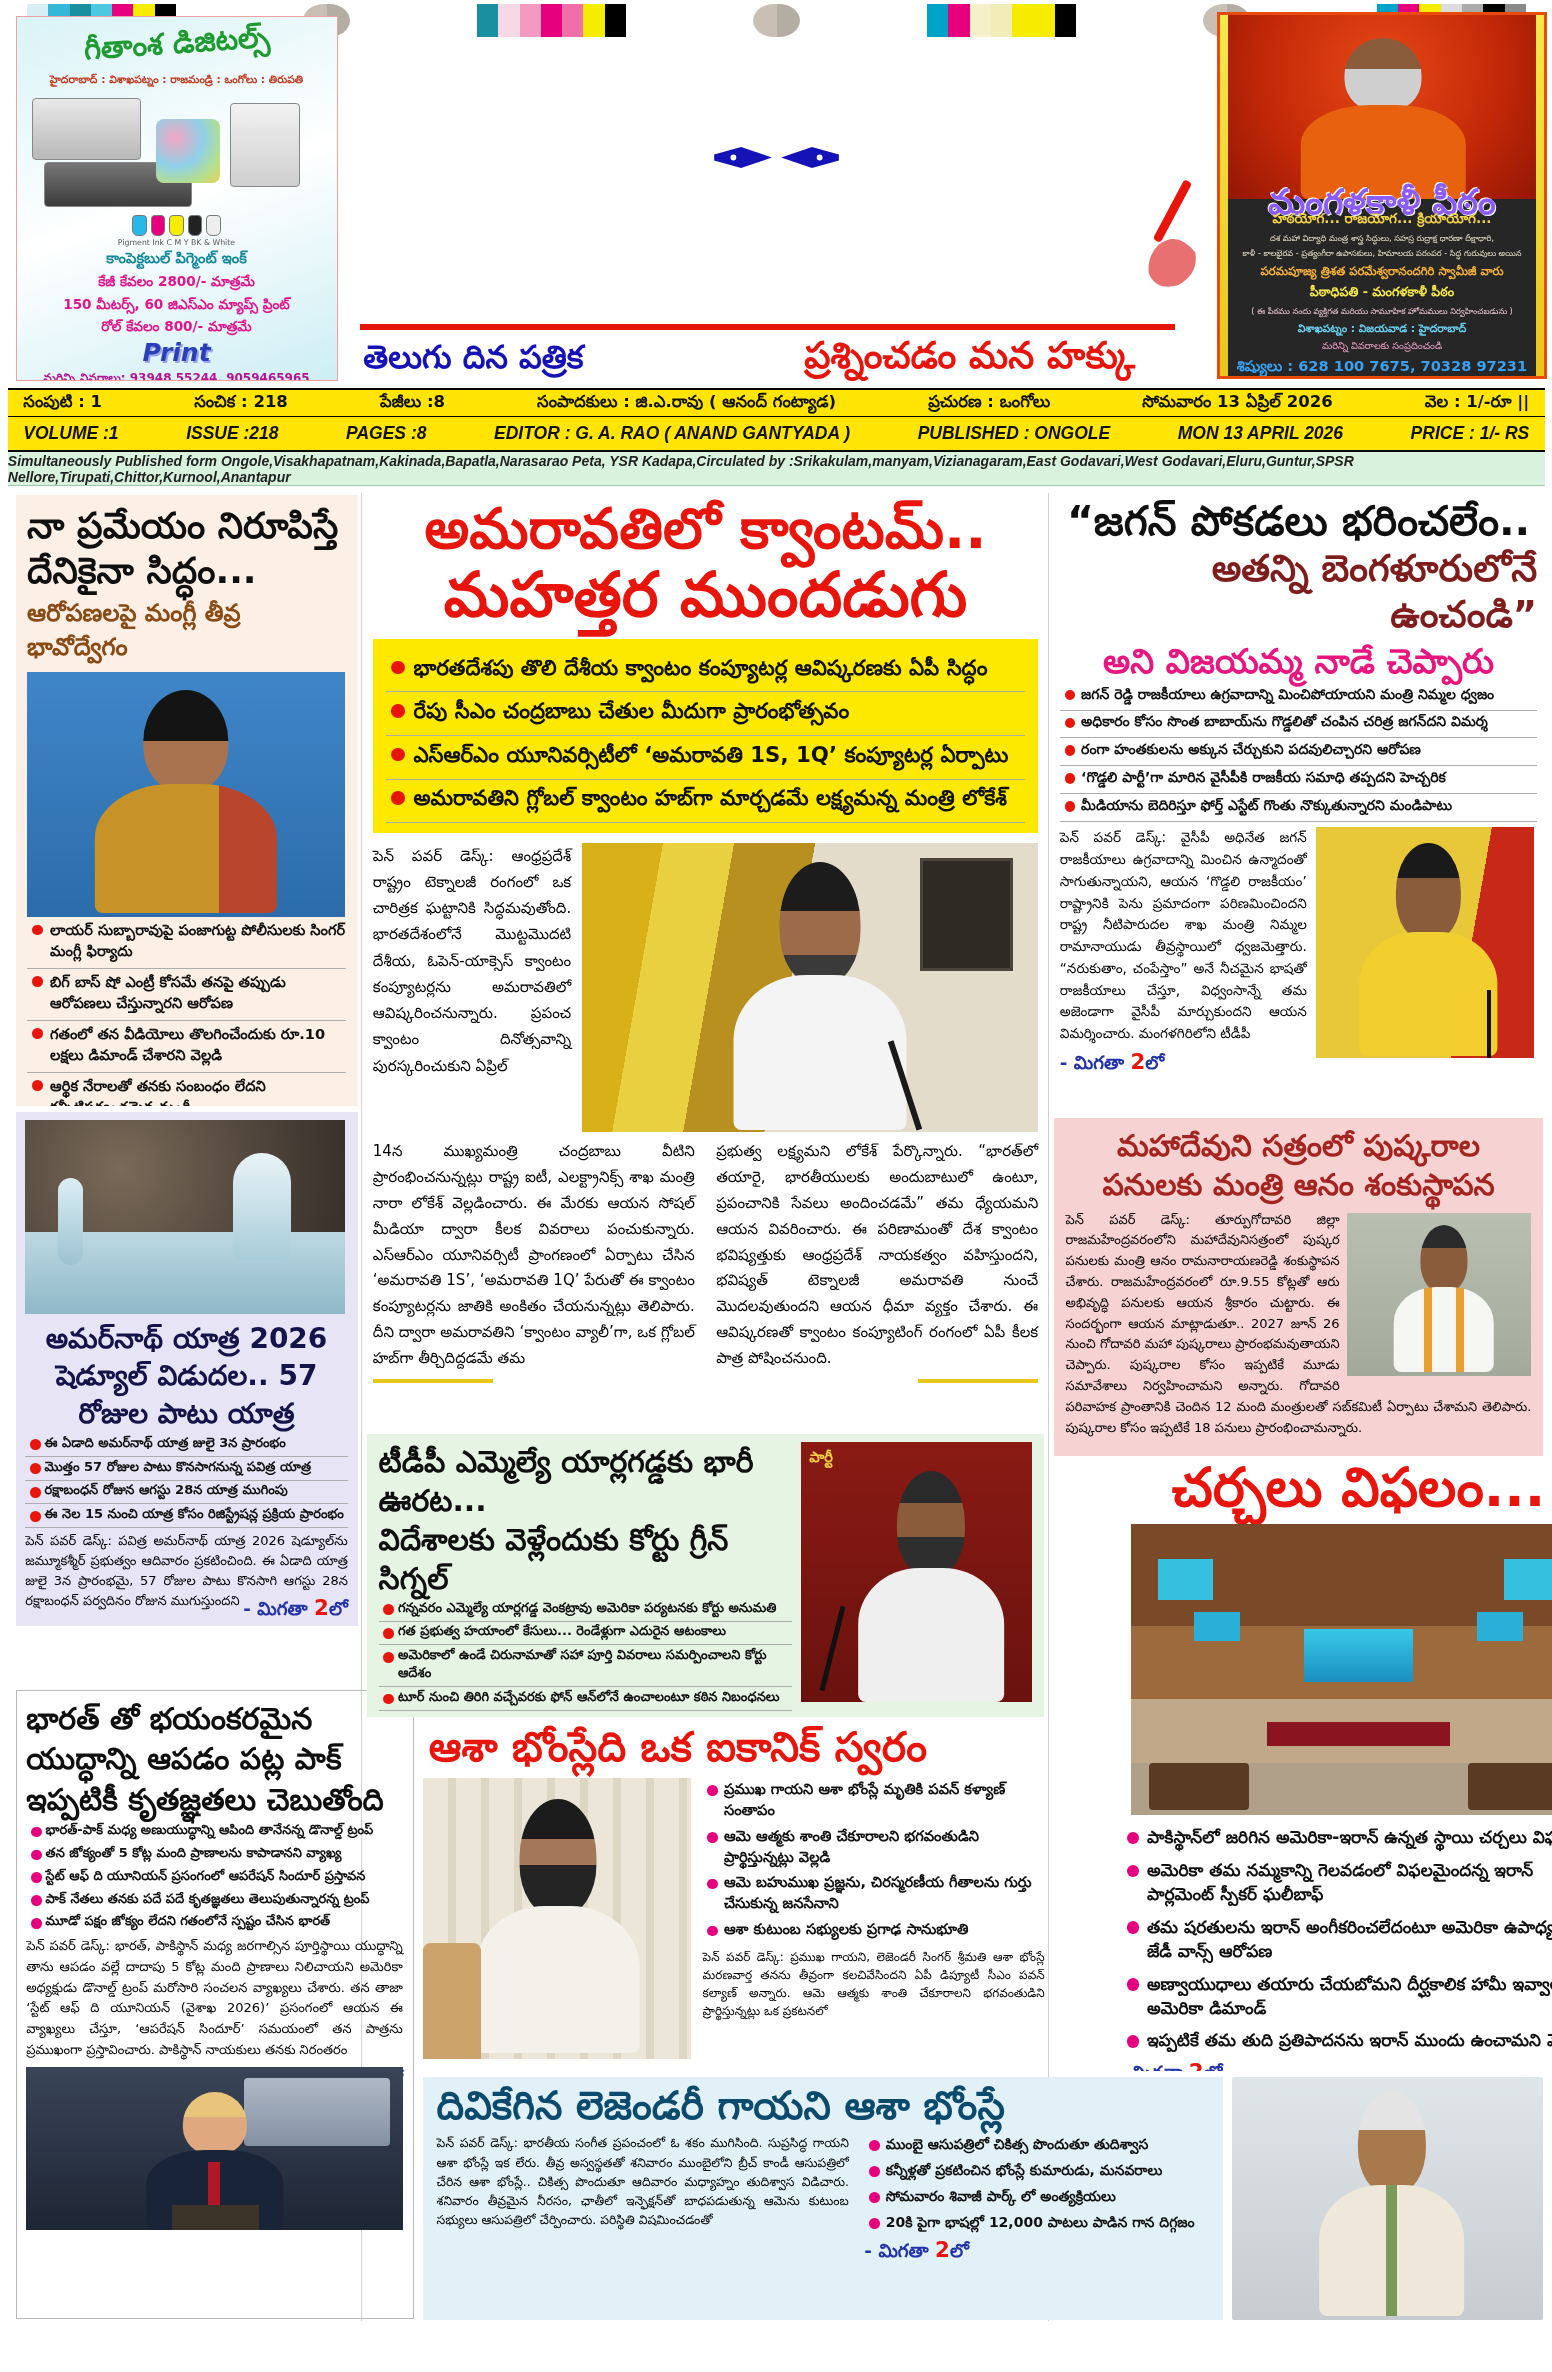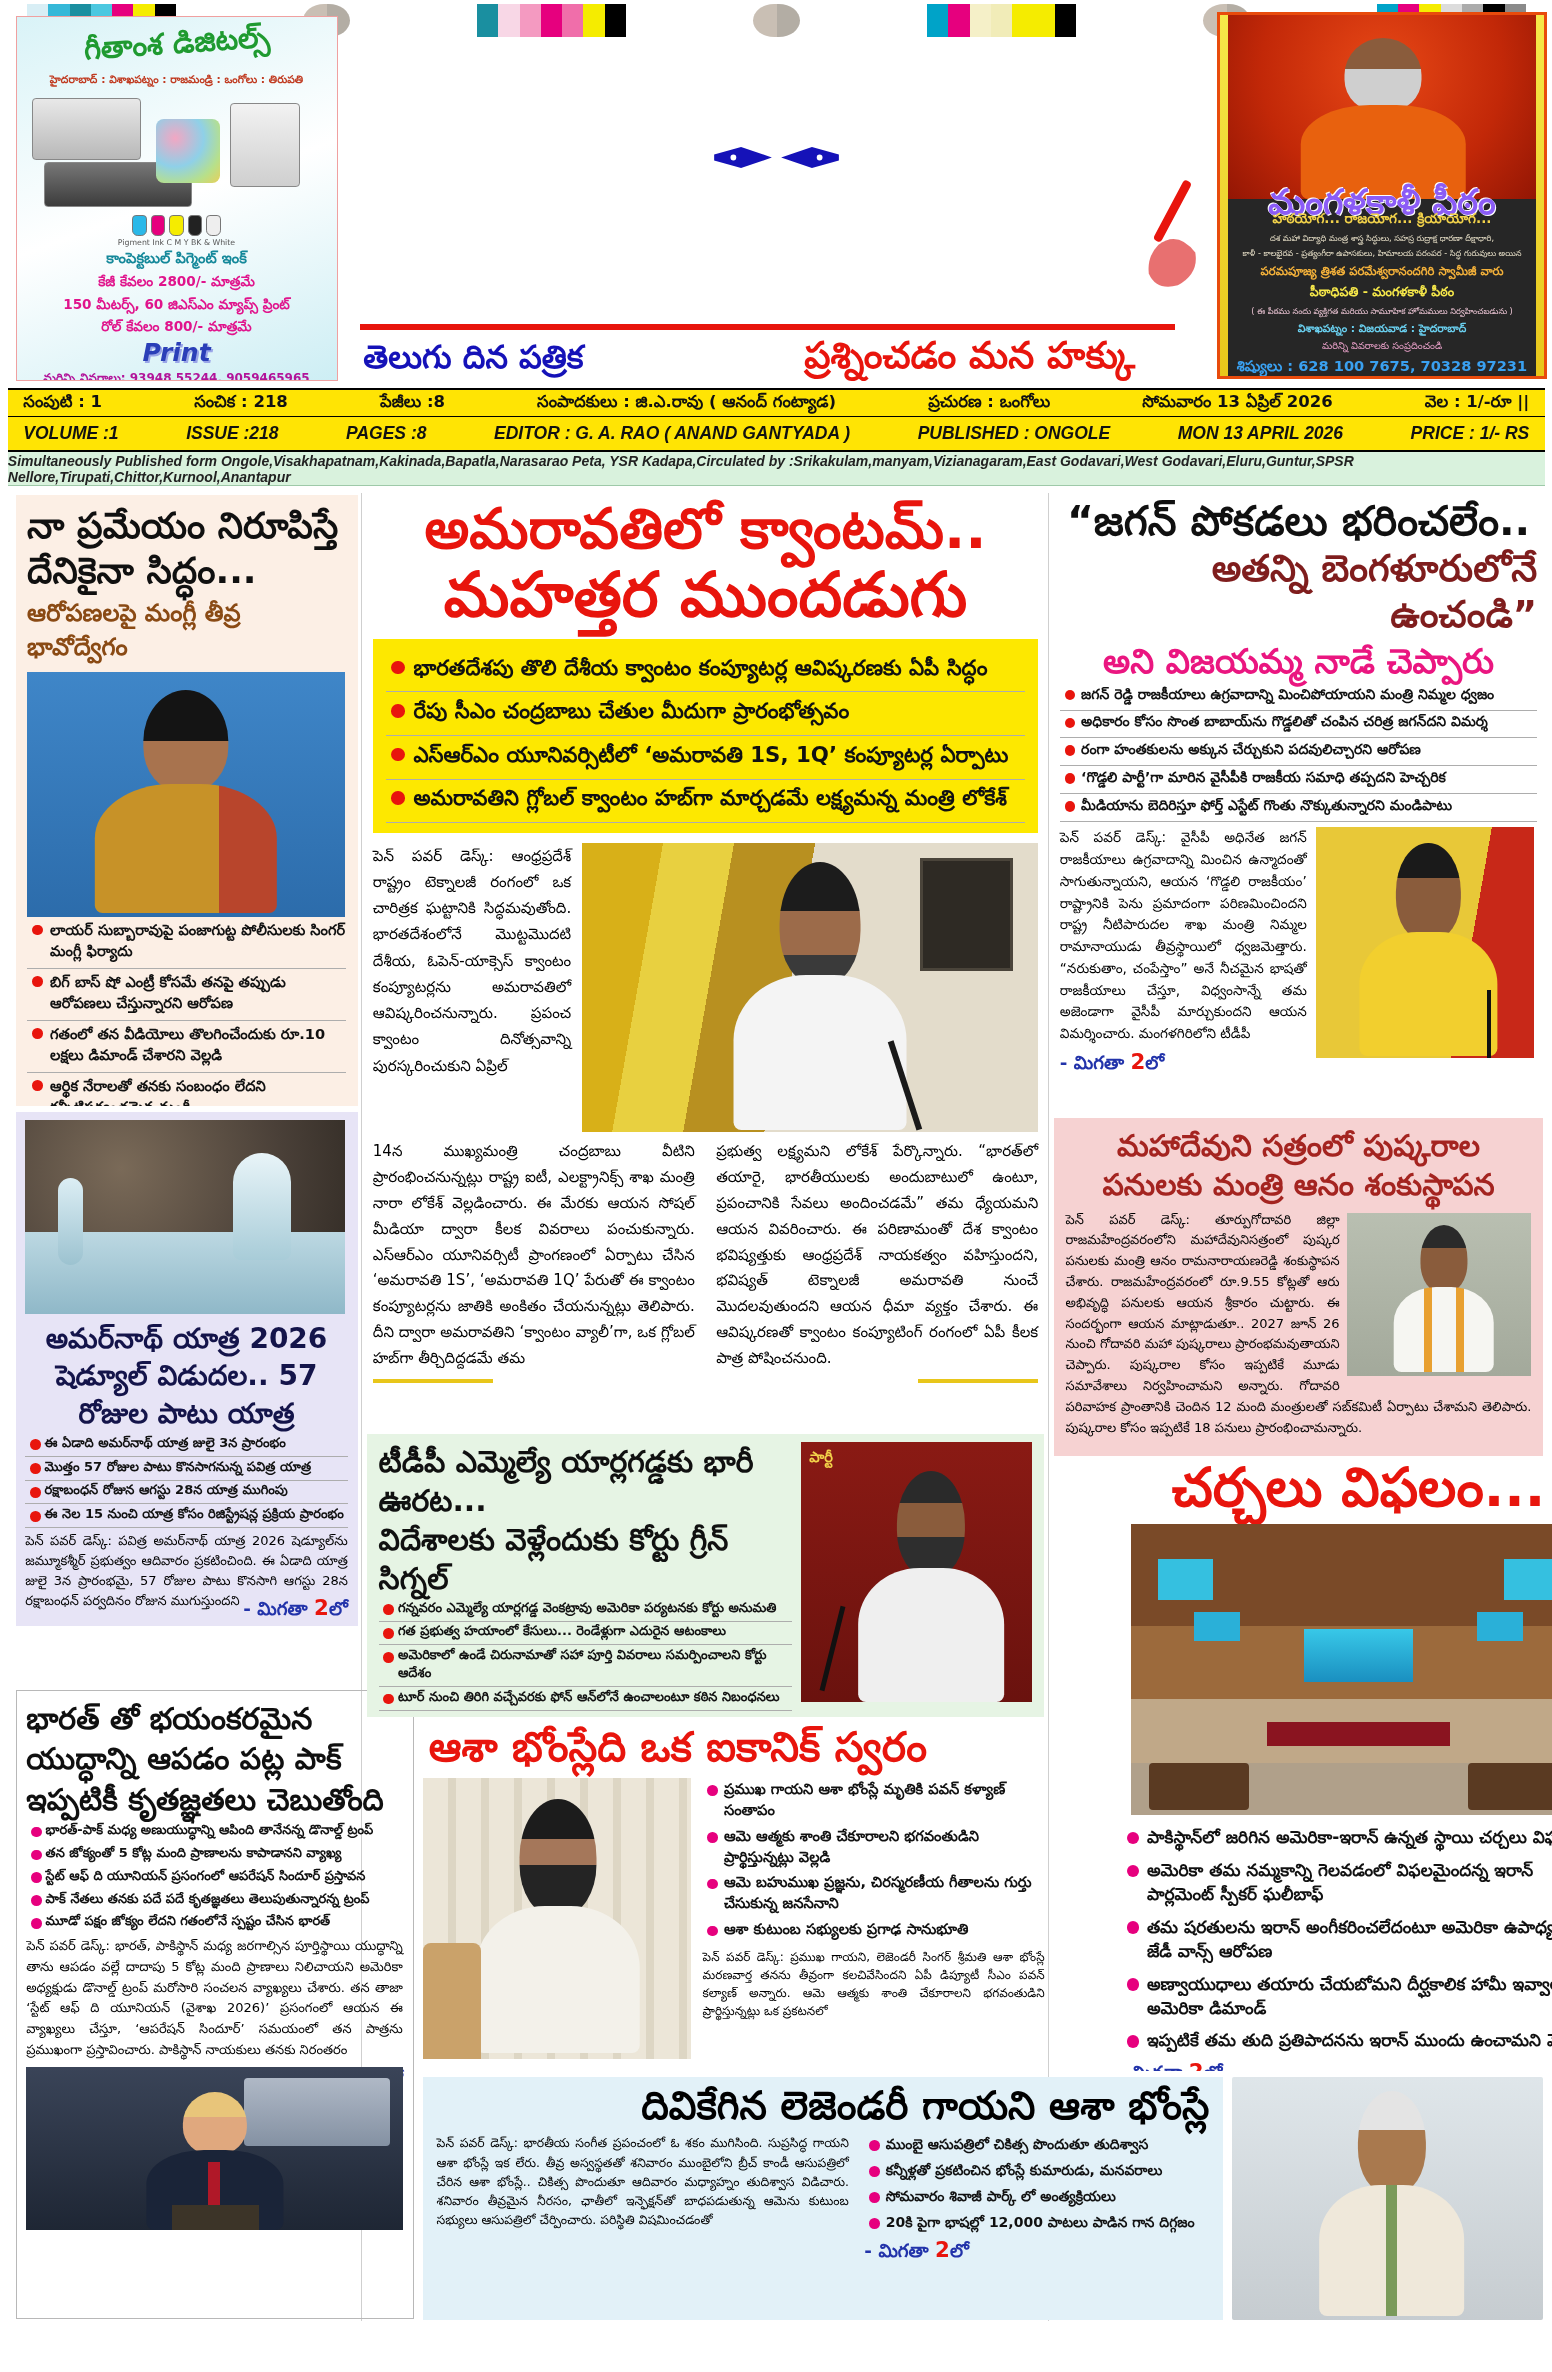--- a/index.html
+++ b/index.html
@@ -134,21 +134,21 @@
   #art-pawan .bl li{font-size:14.6px;padding:1.9px 0 2.9px 21.3px;font-weight:700;}
   .p-body{font-size:12px;line-height:1.5;margin-top:3.9px;}
   #art-talks{left:1118px;top:1460px;width:481px;height:611px;}
   .k-h{font-size:54px;font-weight:900;color:#e8150d;text-align:center;line-height:1.05;}
   .k-photo{position:relative;width:456px;height:291px;margin:7.8px auto 0 auto;
            background:linear-gradient(#7a4a28 0 35%,#9c6a3c 35% 60%,#c0a888 60% 82%,#b0a08a 82% 100%);}
   #art-talks .bl{margin-top:7.8px;padding:0 3.9px;}
   #art-talks .bl li{font-size:17px;padding:3.9px 0 4.9px 25px;font-weight:700;}
   #art-talks .bl li::before{width:12.6px;height:12.6px;}
   #art-asha{left:423px;top:2077px;width:800px;height:243px;background:#e2f1f8;padding:7.8px 13.6px;}
-  .a-h{font-size:39px;font-weight:900;color:#000000;line-height:1.1;text-align:right;}
+  .a-h{font-size:39px;font-weight:900;color:#0c4a6e;line-height:1.1;}
   .a-row{display:flex;gap:15.5px;margin-top:5.8px;}
   .a-body{width:417px;font-size:12.4px;line-height:1.55;}
   .a-bullets{width:349px;}
   #art-asha .bl li{font-size:14px;padding:2.9px 0 2.9px 21.3px;}
   .asha-photo{left:1232px;top:2077px;width:311px;height:243px;background:linear-gradient(#dfe6ea,#c6ccd0);}
   
   #marks{left:0;top:2327px;width:1553px;height:41px;display:flex;align-items:center;
          justify-content:space-between;padding:0 27px;box-sizing:border-box;}
   .mark-group{display:flex;}
   .mark-sq{width:21.3px;height:33px;}

